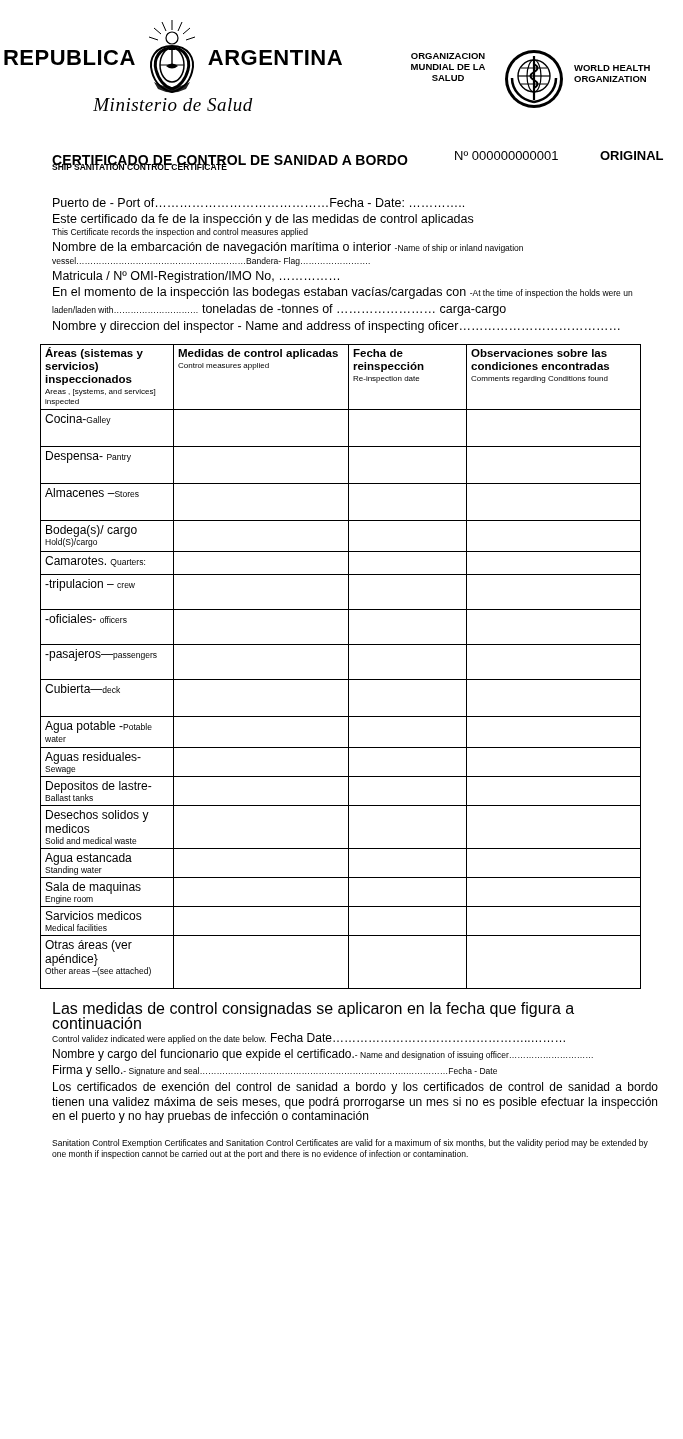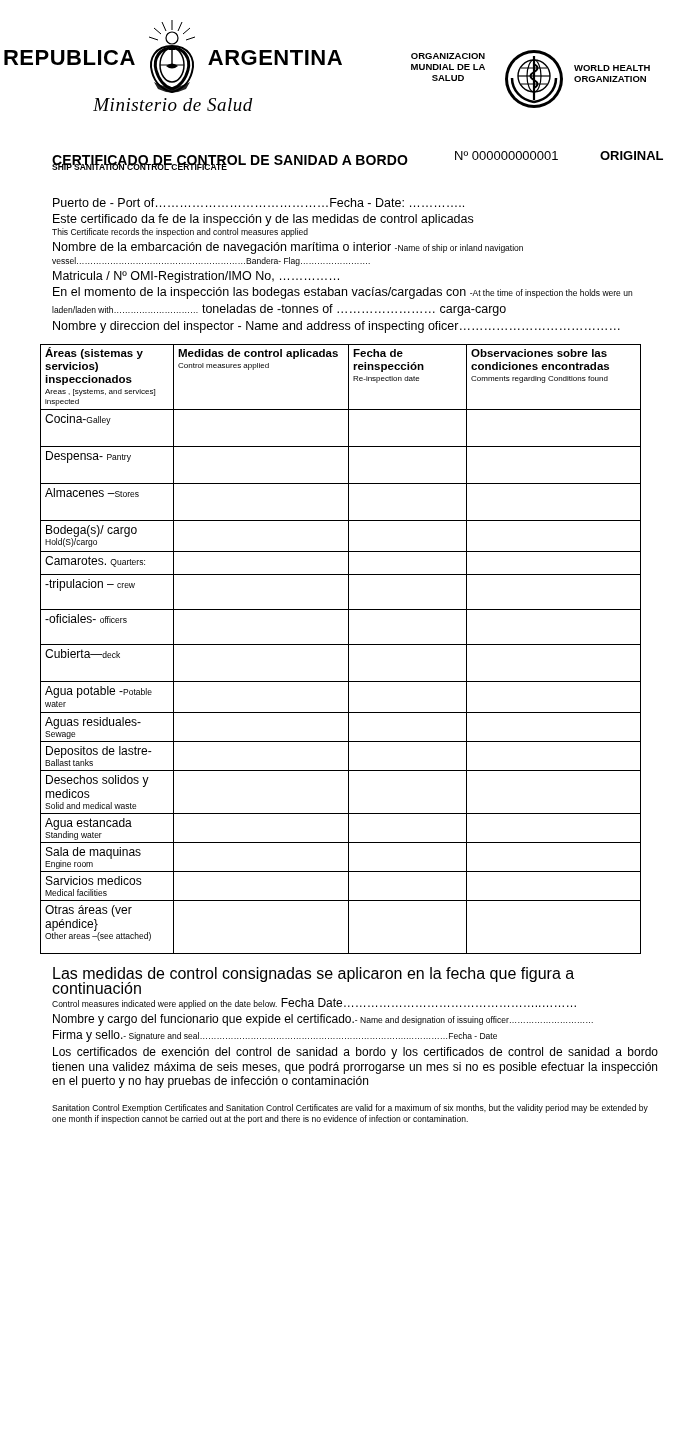--- a/index.html
+++ b/index.html
@@ -407,20 +407,28 @@
       </tr>
       <tr>
         <td class="area" style="height:30px">
           <span>-oficiales- </span><span class="en">officers</span>
         </td>
         <td></td>
         <td></td>
         <td></td>
       </tr>
       <tr>
+        <td class="area" style="height:30px">
+          <span>-pasajeros—</span><span class="en">passengers</span>
+        </td>
+        <td></td>
+        <td></td>
+        <td></td>
+      </tr>
+      <tr>
         <td class="area" style="height:32px">
           <span>Cubierta—</span><span class="en">deck</span>
         </td>
         <td></td>
         <td></td>
         <td></td>
       </tr>
       <tr>
         <td class="area" style="height:26px">
           <span>Agua potable -</span><span class="en">Potable</span>
@@ -492,21 +500,21 @@
         <td></td>
         <td></td>
         <td></td>
       </tr>
     </tbody>
   </table>
 
   <div class="footer">
     <div class="f-es">Las medidas de control consignadas se aplicaron en la fecha que figura a continuación</div>
     <div class="f-mix">
-      <span class="sm">Control measures indicated were applied on the date below.</span>
+      <span class="sm">Control validez indicated were applied on the date below.</span>
       <span>Fecha Date…………………………………………..………</span>
     </div>
     <div class="f-mix">
       <span>Nombre y cargo del funcionario que expide el certificado.</span><span class="sm">- Name and designation of issuing officer…………………………</span>
     </div>
     <div class="f-mix">
       <span>Firma y sello.</span><span class="sm">- Signature and seal……………………………………………………………….……………</span><span class="sm">Fecha - Date</span>
     </div>
     <div class="para">Los certificados de exención del control de sanidad a bordo y los certificados de control de sanidad a bordo tienen una validez máxima de seis meses, que podrá prorrogarse un mes si no es posible efectuar la inspección en el puerto y no hay pruebas de infección o contaminación</div>
     <div class="para-en">Sanitation Control Exemption Certificates and Sanitation Control Certificates are valid for a maximum of six months, but the validity period may be extended by one month if inspection cannot be carried out at the port and there is no evidence of infection or contamination.</div>

